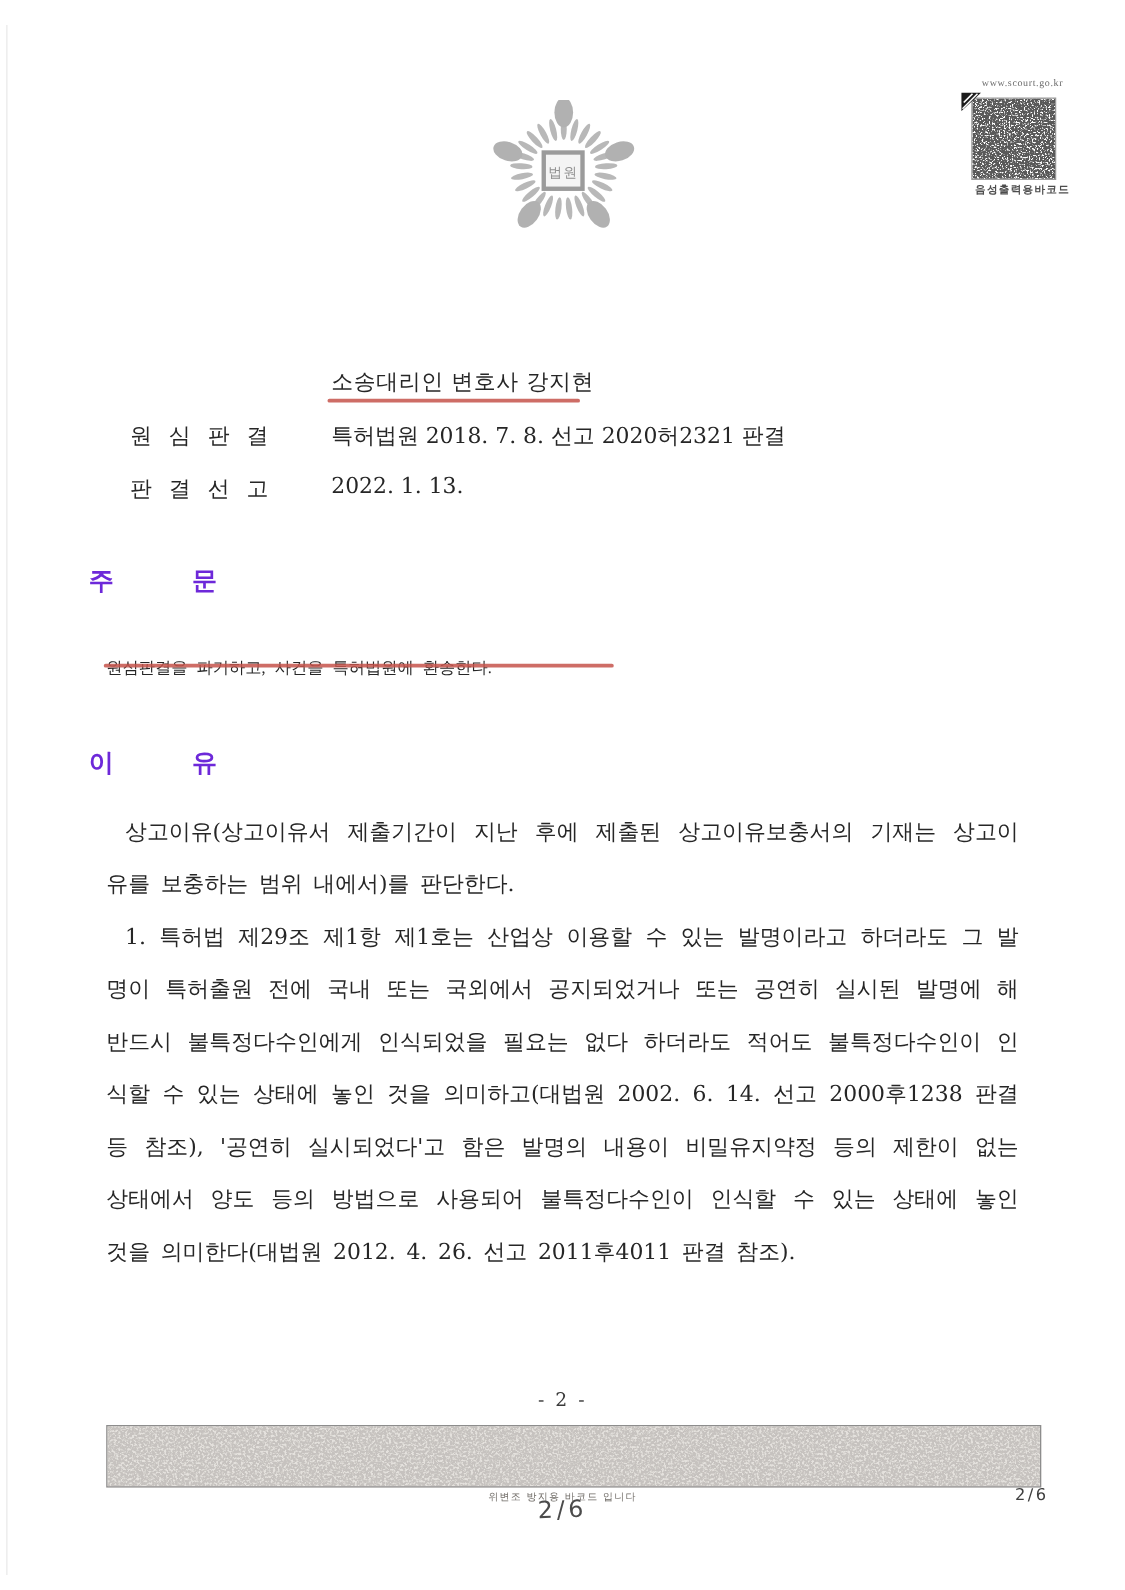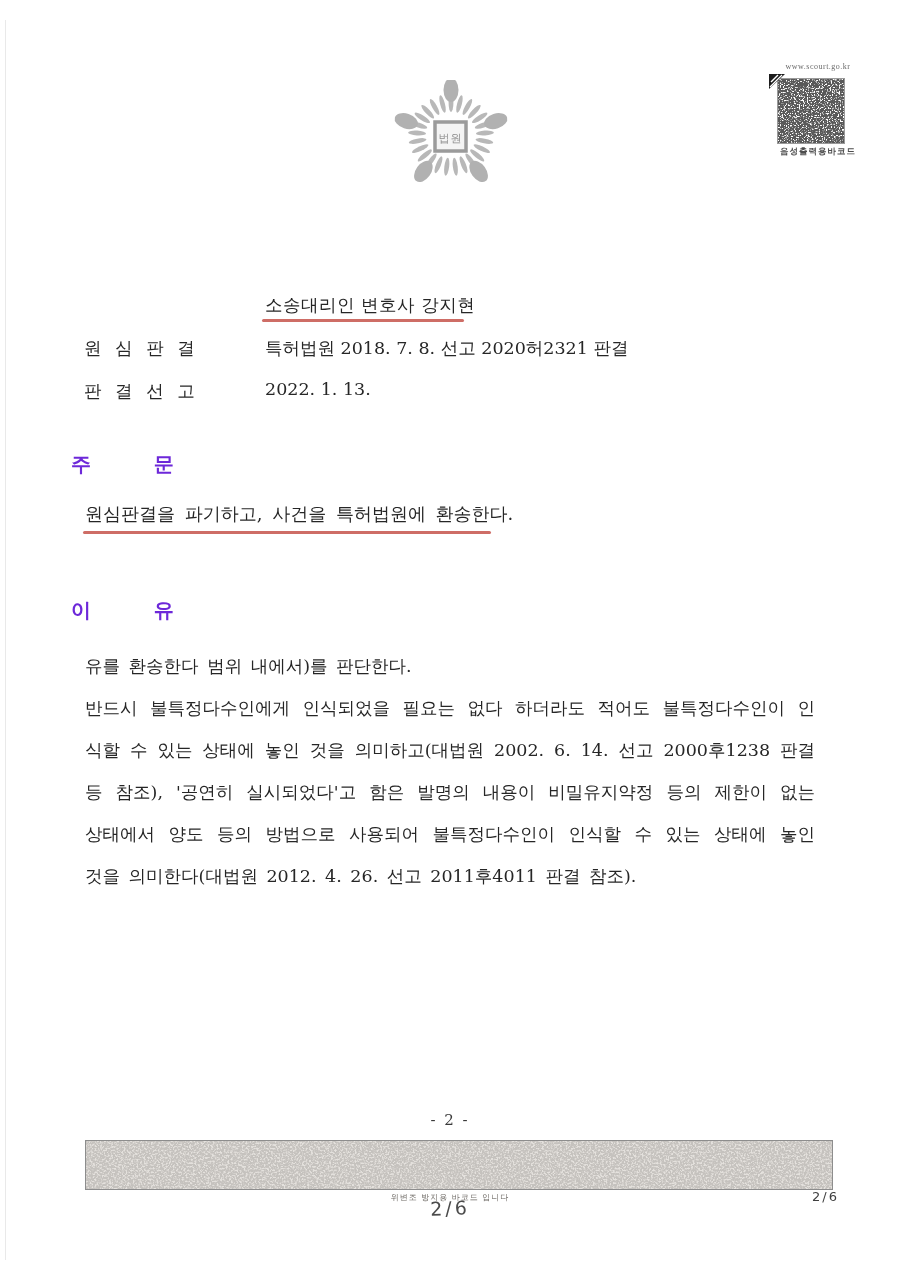--- a/index.html
+++ b/index.html
@@ -25,30 +25,30 @@
   .bc-mark{left:769px;top:74px;width:16px;height:15px;}
   .bc-label{left:768px;top:146px;width:100px;text-align:center;
     font-family:"DejaVu Sans","Liberation Sans",sans-serif;
     font-size:8.5px;color:#4d4d4d;letter-spacing:1px;font-weight:bold;}
 
   
   .attorney{left:265px;top:293px;font-size:17.5px;letter-spacing:.5px;}
   .redline{background:var(--red,#c5544b);height:3px;border-radius:2px;opacity:.85;}
   .redline.u1{left:262px;top:319px;width:202px;}
   .redline.u2{left:83px;top:531px;width:408px;}
-  .row-label{left:84px;font-size:17.5px;letter-spacing:2px;word-spacing:4px;}
+  .row-label{left:104px;font-size:17.5px;letter-spacing:2px;word-spacing:4px;}
   .row-value{left:265px;font-size:17.5px;}
   .r1{top:336px;} .r2{top:379px;}
 
   
   .heading{left:85px;width:730px;text-align:left;font-size:20px;font-weight:bold;
     white-space:pre;transform:translateX(-14px);color:#6d28d9;}
   .h-jumun{top:451px;} .h-iyu{top:597px;}
 
-  .jumun-text{left:85px;top:502px;font-size:18px;word-spacing:4px;}
+  .jumun-text{left:85px;top:525px;font-size:13px;word-spacing:4px;font-family:Liberation Serif, serif;}
 
   
   .body-block{left:85px;top:645px;width:730px;font-size:17.5px;}
   .bodyline{height:42px;line-height:42px;text-align:justify;text-align-last:justify;
     word-spacing:3px;white-space:normal;}
   .bodyline.plast{text-align-last:left;}
   .bodyline.pfirst{text-indent:15px;}
 
   
   .page-num{left:85px;top:1111px;width:730px;text-align:center;font-size:15px;color:#3a3a3a;letter-spacing:2px;}
@@ -137,21 +137,24 @@
 <div class="abs row-value r1">특허법원 2018. 7. 8. 선고 2020허2321 판결</div>
 <div class="abs row-label r2">판 결 선 고</div>
 <div class="abs row-value r2">2022. 1. 13.</div>
 
 <div class="abs heading h-jumun">주         문</div>
 <div class="abs jumun-text">원심판결을 파기하고, 사건을 특허법원에 환송한다.</div>
 <div class="abs redline u2"></div>
 
 <div class="abs heading h-iyu">이         유</div>
 <div class="abs body-block" id="reasons-body">
-    <div class="bodyline plast">유를 환송한다 범위 내에서)를 판단한다.</div>
+    <div class="bodyline pfirst">상고이유(상고이유서 제출기간이 지난 후에 제출된 상고이유보충서의 기재는 상고이</div>
+    <div class="bodyline plast">유를 보충하는 범위 내에서)를 판단한다.</div>
+    <div class="bodyline pfirst">1. 특허법 제29조 제1항 제1호는 산업상 이용할 수 있는 발명이라고 하더라도 그 발</div>
+    <div class="bodyline">명이 특허출원 전에 국내 또는 국외에서 공지되었거나 또는 공연히 실시된 발명에 해</div>
     <div class="bodyline">반드시 불특정다수인에게 인식되었을 필요는 없다 하더라도 적어도 불특정다수인이 인</div>
     <div class="bodyline">식할 수 있는 상태에 놓인 것을 의미하고(대법원 2002. 6. 14. 선고 2000후1238 판결</div>
     <div class="bodyline">등 참조), '공연히 실시되었다'고 함은 발명의 내용이 비밀유지약정 등의 제한이 없는</div>
     <div class="bodyline">상태에서 양도 등의 방법으로 사용되어 불특정다수인이 인식할 수 있는 상태에 놓인</div>
     <div class="bodyline plast">것을 의미한다(대법원 2012. 4. 26. 선고 2011후4011 판결 참조).</div>
   </div>
 
 <div class="abs page-num">- 2 -</div>
 <div class="abs band">
   <svg xmlns="http://www.w3.org/2000/svg">

